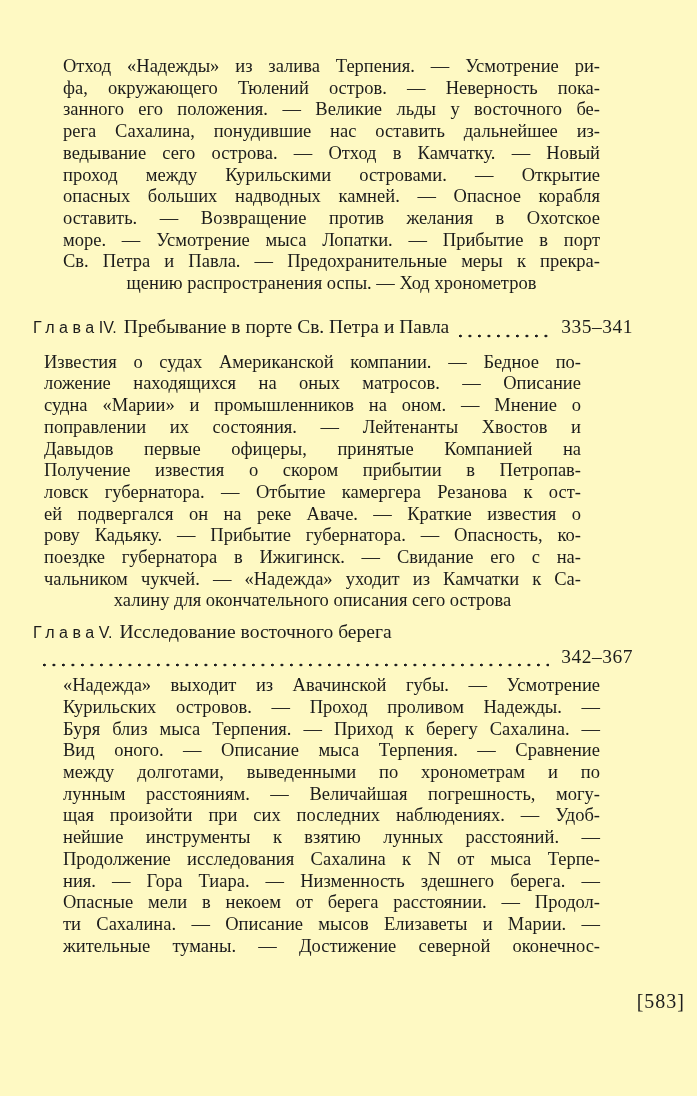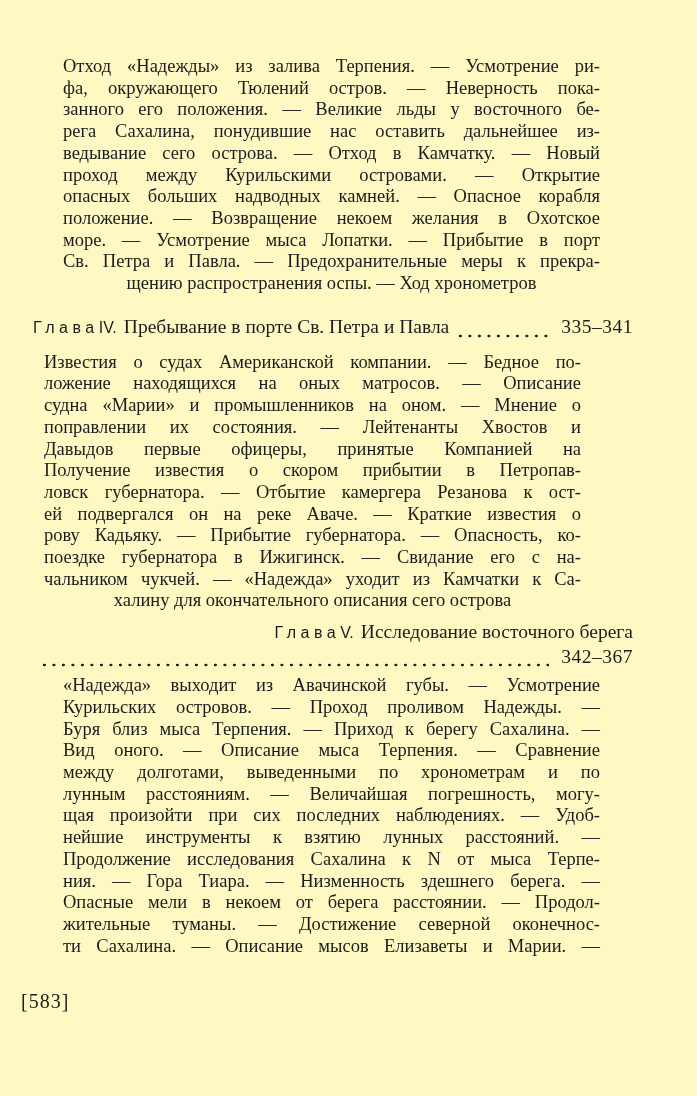--- a/index.html
+++ b/index.html
@@ -32,21 +32,20 @@
   .p2 { margin-bottom: 8px; margin-left: 44px; }
   
   .chapter-line {
     margin-left: 33px;
     width: 600px;
     display: flex;
     align-items: baseline;
     font-size: 19.5px;
     line-height: 24px;
     white-space: nowrap;
-    justify-content: flex-end;
   }
   .ch4-row { margin-bottom: 12px; }
   .ch5-block { margin-bottom: 6px; }
   .ch-label {
     font-family: "Liberation Sans", sans-serif;
     font-size: 16px;
     letter-spacing: 4.5px;
   }
   .ch-num {
     font-family: "Liberation Sans", sans-serif;
@@ -62,42 +61,41 @@
     background-size: 9.5px 4px;
     background-repeat: repeat-x;
     background-position: left bottom;
   }
   .ch-pages {
     letter-spacing: 0.5px;
   }
   .footer {
     position: absolute;
     left: 0;
-    right: 3px;
+    right: 12px;
     top: 990px;
-    text-align: left;
+    text-align: right;
     font-size: 20px;
     letter-spacing: 1px;
-    margin-left: 21px;
   }
 </style>
 </head>
 <body>
 
 <div class="page">
 
   <div class="summary center-last p1">
       <div class="line">Отход «Надежды» из залива Терпения. — Усмотрение ри-</div>
       <div class="line">фа, окружающего Тюлений остров. — Неверность пока-</div>
       <div class="line">занного его положения. — Великие льды у восточного бе-</div>
       <div class="line">рега Сахалина, понудившие нас оставить дальнейшее из-</div>
       <div class="line">ведывание сего острова. — Отход в Камчатку. — Новый</div>
       <div class="line">проход между Курильскими островами. — Открытие</div>
       <div class="line">опасных больших надводных камней. — Опасное корабля</div>
-      <div class="line">положение. — Возвращение некоем желания в Охотское</div>
+      <div class="line">оставить. — Возвращение против желания в Охотское</div>
       <div class="line">море. — Усмотрение мыса Лопатки. — Прибытие в порт</div>
       <div class="line">Св. Петра и Павла. — Предохранительные меры к прекра-</div>
       <div class="line">щению распространения оспы. — Ход хронометров</div>
     </div>
 
   <div class="chapter-line ch4-row">
     <span class="ch-label">Глава</span>
     <span class="ch-num">IV.</span>
     <span class="ch-title">Пребывание в порте Св. Петра и Павла</span>
     <span class="leader"></span>
@@ -136,19 +134,19 @@
       <div class="line">Курильских островов. — Проход проливом Надежды. —</div>
       <div class="line">Буря близ мыса Терпения. — Приход к берегу Сахалина. —</div>
       <div class="line">Вид оного. — Описание мыса Терпения. — Сравнение</div>
       <div class="line">между долготами, выведенными по хронометрам и по</div>
       <div class="line">лунным расстояниям. — Величайшая погрешность, могу-</div>
       <div class="line">щая произойти при сих последних наблюдениях. — Удоб-</div>
       <div class="line">нейшие инструменты к взятию лунных расстояний. —</div>
       <div class="line">Продолжение исследования Сахалина к N от мыса Терпе-</div>
       <div class="line">ния. — Гора Тиара. — Низменность здешнего берега. —</div>
       <div class="line">Опасные мели в некоем от берега расстоянии. — Продол-</div>
+      <div class="line">ти Сахалина. — Описание мысов Елизаветы и Марии. —</div>
       <div class="line">жительные туманы. — Достижение северной оконечнос-</div>
-      <div class="line">ти Сахалина. — Описание мысов Елизаветы и Марии. —</div>
     </div>
 
   <div class="footer">[583]</div>
 
 </div>
 
 </body></html>

